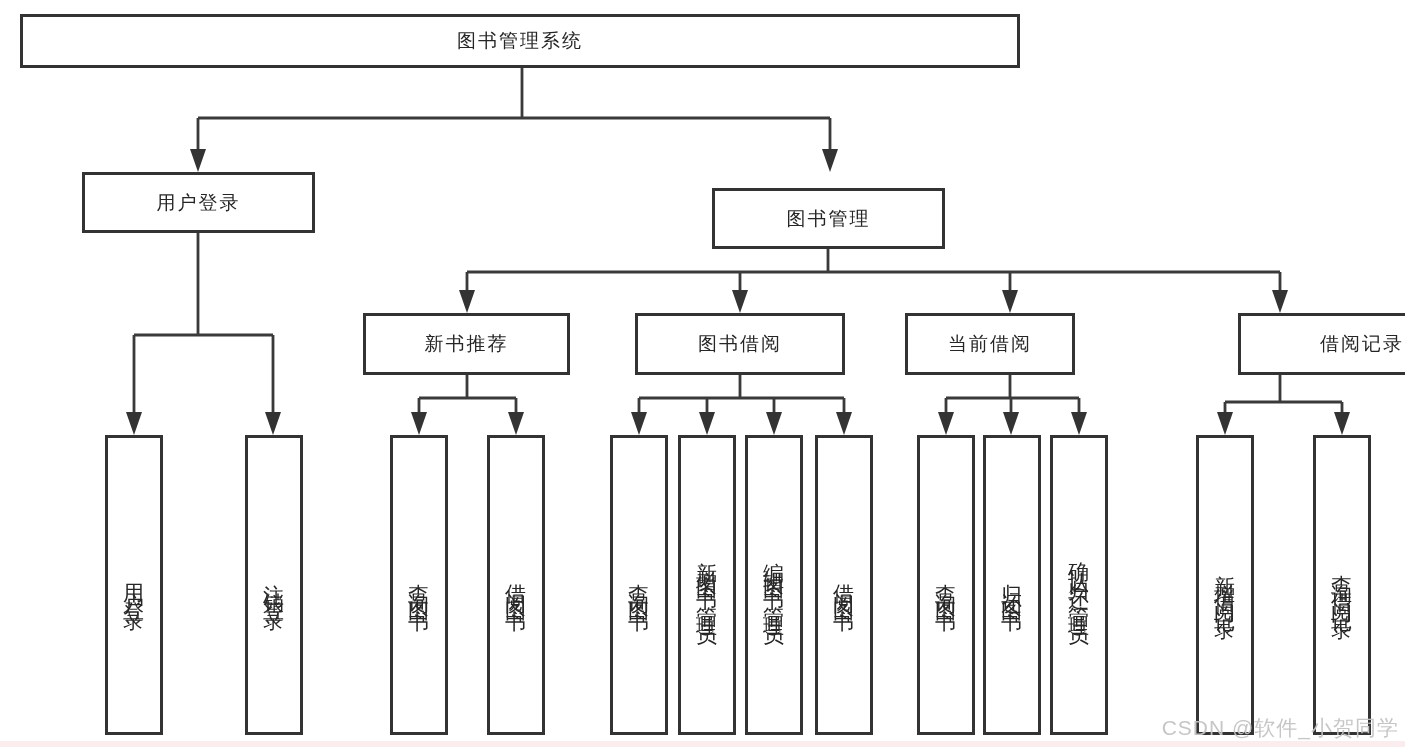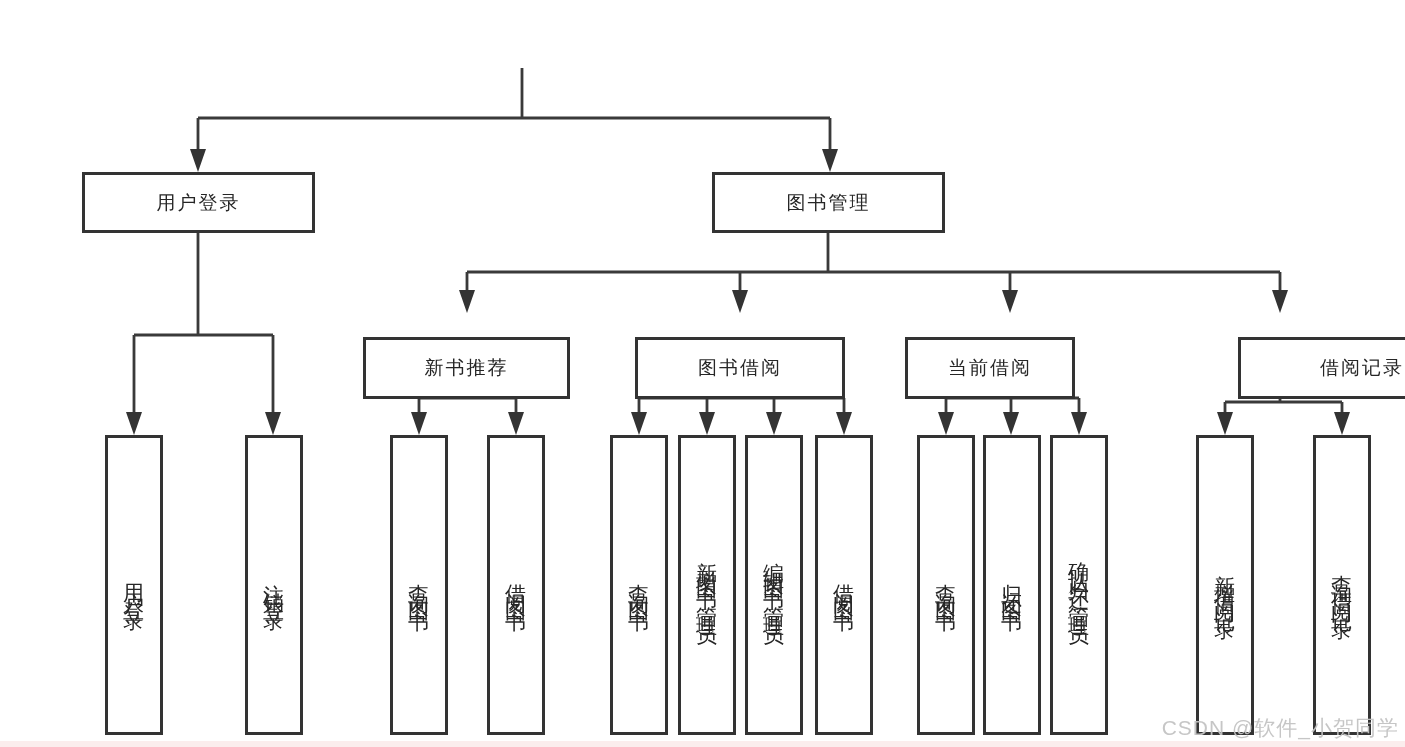--- a/index.html
+++ b/index.html
@@ -18,23 +18,23 @@
     display: flex;
     align-items: center;
     justify-content: center;
     z-index: 2;
   }
   .node.h { font-size: 19px; letter-spacing: 2px; }
   .node.root { left: 20px; top: 14px; width: 1000px; height: 54px; }
 
   .lv2 { height: 61px; width: 233px; top: 172px; }
   .lv2.a { left: 82px; }
-  .lv2.b { left: 712px; }
+  .lv2.b { left: 712px; margin-top: 16px; }
 
-  .lv3 { height: 62px; top: 313px; margin-top: 24px; }
+  .lv3 { height: 62px; top: 313px; }
   .lv3.a { left: 363px; width: 207px; }
   .lv3.b { left: 635px; width: 210px; }
   .lv3.c { left: 905px; width: 170px; }
   .lv3.d { left: 1238px; width: 248px; }
 
   .leaf { top: 435px; height: 300px; width: 58px; }
   .leaf span {
     writing-mode: vertical-lr;
     text-orientation: mixed;
     font-size: 21px;
@@ -119,20 +119,21 @@
       <use href="#arrowhead" transform="translate(774,435)"></use>
       <use href="#arrowhead" transform="translate(844,435)"></use>
       <use href="#arrowhead" transform="translate(946,435)"></use>
       <use href="#arrowhead" transform="translate(1011,435)"></use>
       <use href="#arrowhead" transform="translate(1079,435)"></use>
       <use href="#arrowhead" transform="translate(1225,435)"></use>
       <use href="#arrowhead" transform="translate(1342,435)"></use>
     </g>
   </svg>
 
+  <div class="node h root">图书管理系统</div>
 
   <div class="node h lv2 a">用户登录</div>
   <div class="node h lv2 b">图书管理</div>
 
   <div class="node h lv3 a">新书推荐</div>
   <div class="node h lv3 b">图书借阅</div>
   <div class="node h lv3 c">当前借阅</div>
   <div class="node h lv3 d">借阅记录</div>
 
   <div class="node leaf l1">

